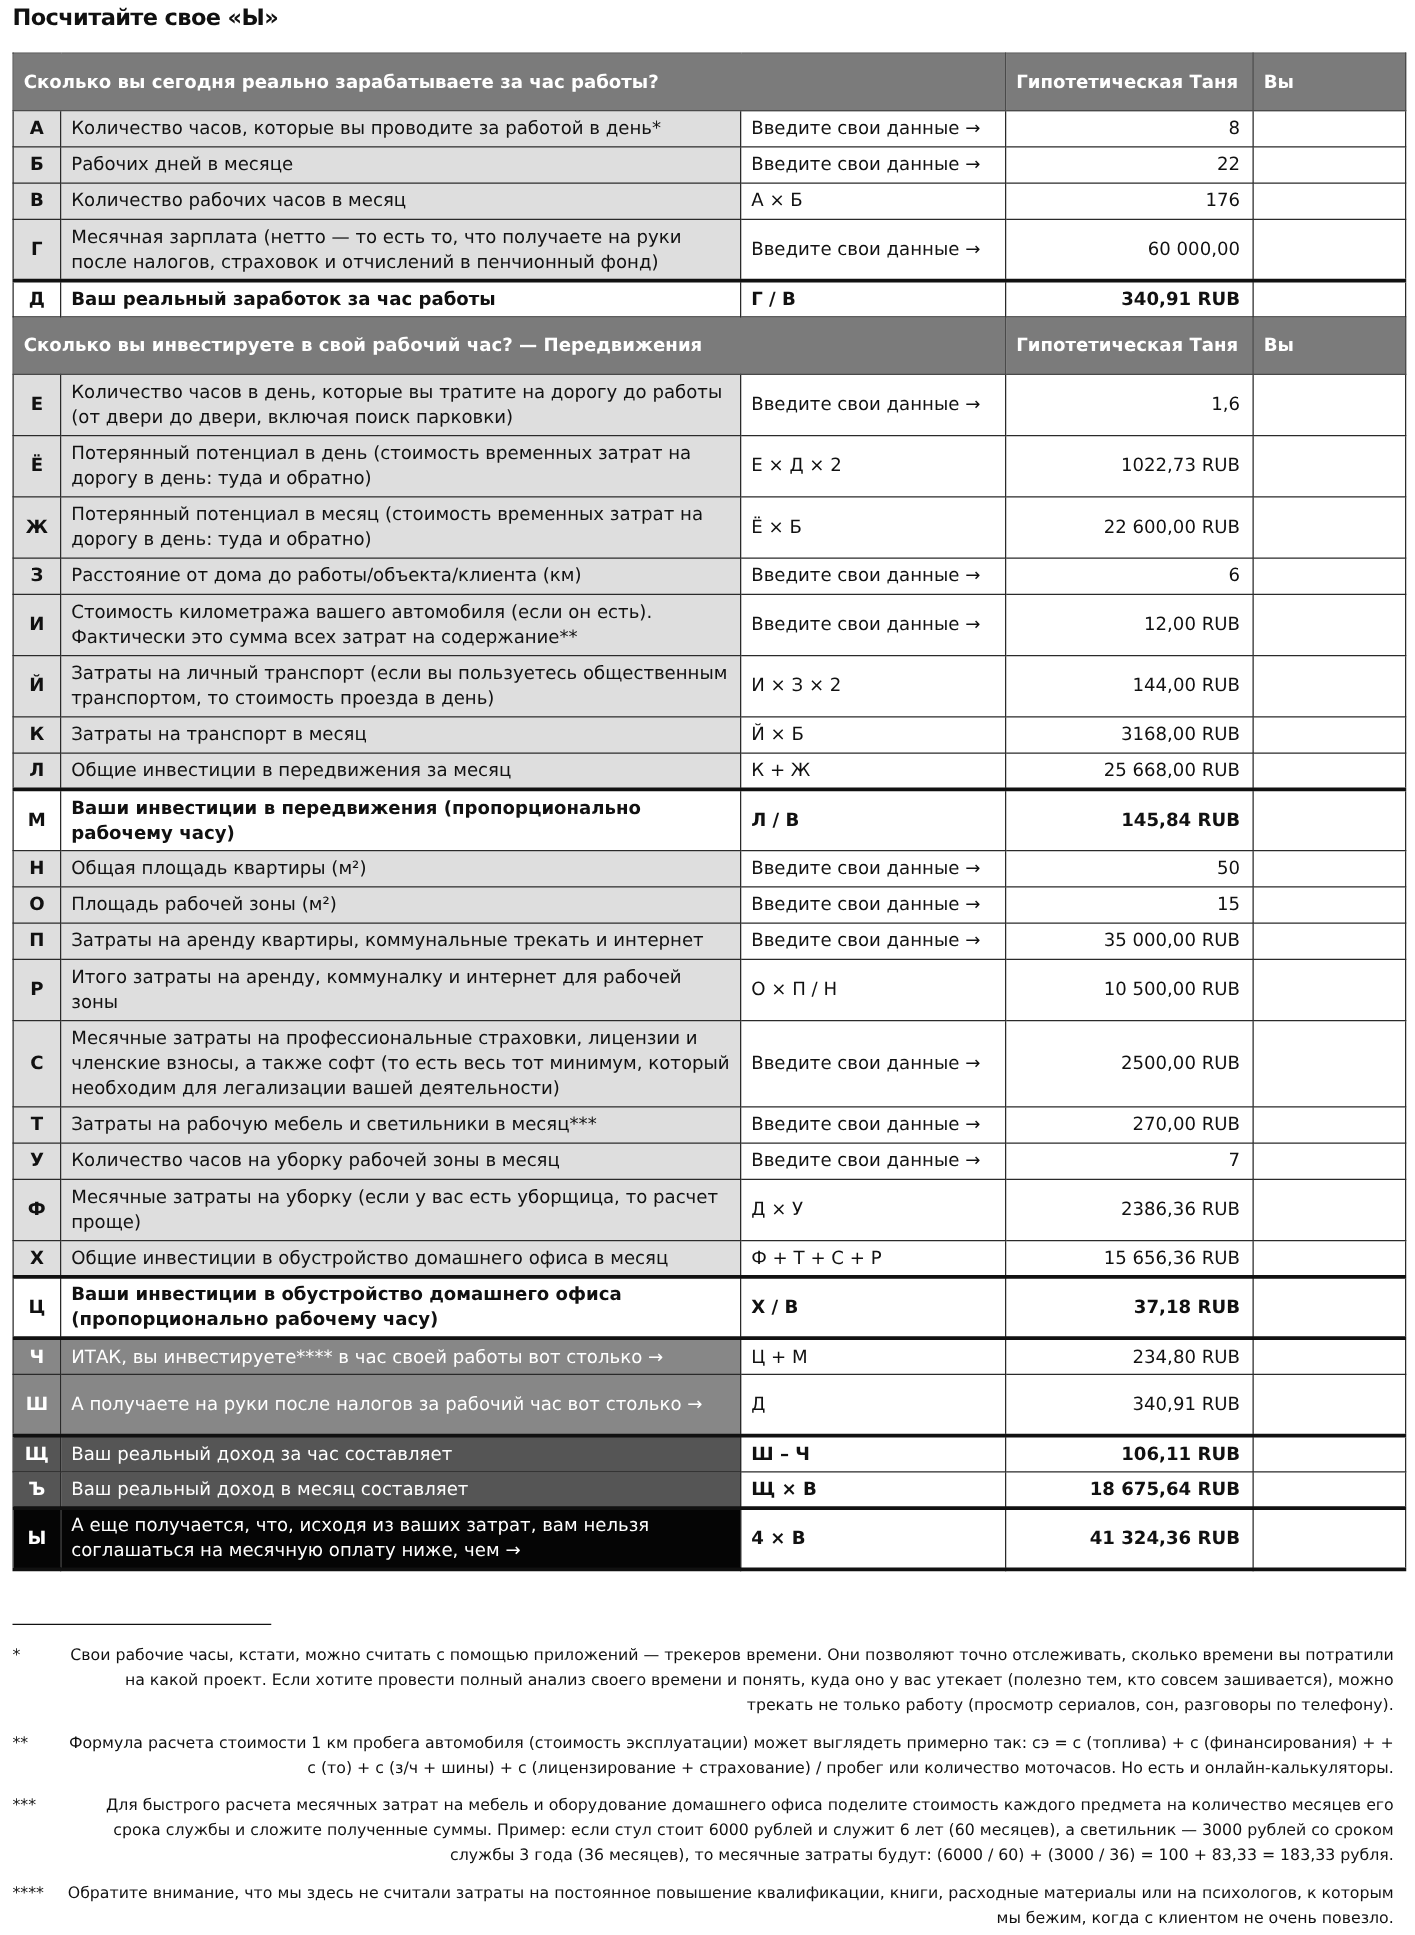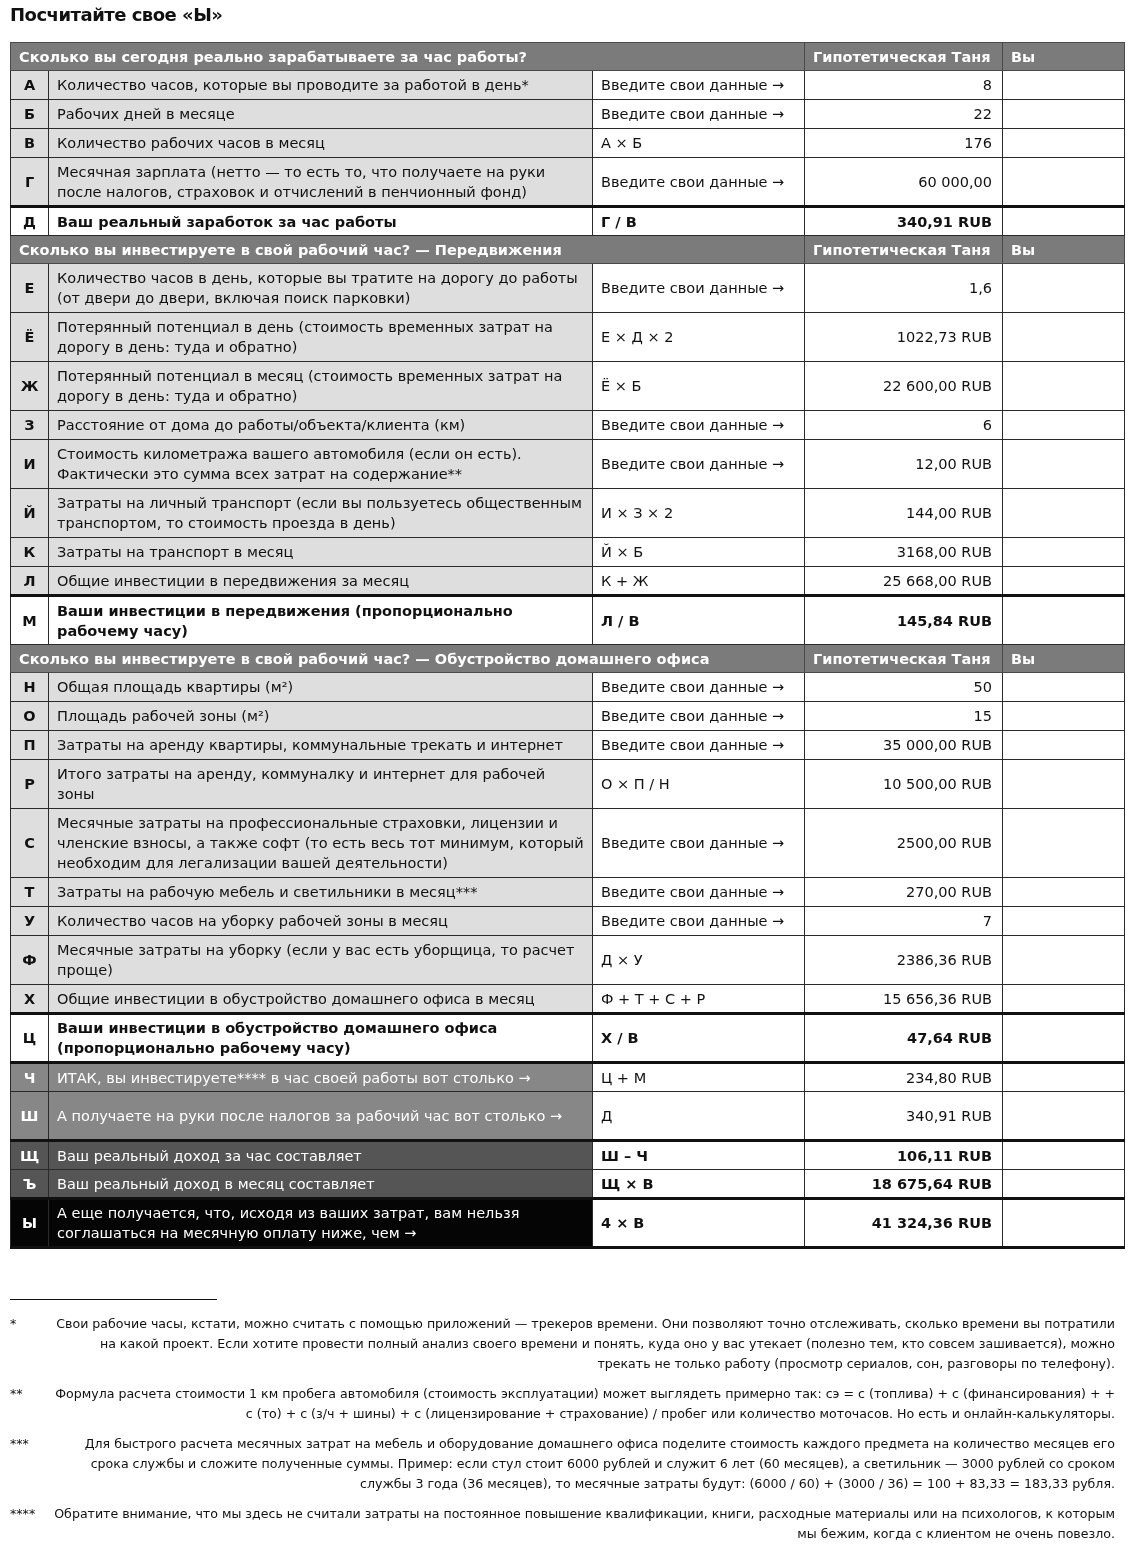--- a/index.html
+++ b/index.html
@@ -1,21 +1,21 @@
 <!DOCTYPE html>
 <html><head>
 <meta charset="utf-8">
 <style>
   * { box-sizing: border-box; margin: 0; padding: 0; }
   body { width: 1132px; height: 1548px; background: #fff; font-family: "DejaVu Sans", sans-serif; color: #111; position: relative; overflow: hidden; }
   .title { position: absolute; left: 10px; top: 4px; font-size: 18px; font-weight: bold; letter-spacing: -0.5px; }
   table { position: absolute; left: 10px; top: 42px; width: 1114px; border-collapse: collapse; table-layout: fixed; font-size: 14.5px; }
   col.c-letter { width: 38px; } col.c-desc { width: 544px; } col.c-form { width: 212px; } col.c-tanya { width: 198px; } col.c-you { width: 122px; }
   td { border: 1.5px solid #2a2a2a; padding: 0 8px; vertical-align: middle; line-height: 20px; }
-  tr.hdr td { background: #7b7b7b; color: #fff; font-weight: bold; height: 28px; border-color: #4a4a4a; }
+  tr.hdr td { background: #7b7b7b; color: #fff; font-weight: bold; height: 46px; border-color: #4a4a4a; }
   tr.hdr td.h-tanya, tr.hdr td.h-you { text-align: left; }
   td.letter { text-align: center; font-weight: bold; padding: 0; }
   td.form { border-left: 1px solid #14532d; }
   td.num { text-align: right; padding-right: 10px; }
   tr.r1 td { height: 29px; } tr.r2 td { height: 49px; } tr.r3 td { height: 69px; }
   tr.g td.letter, tr.g td.desc { background: #dedede; }
   tr.w td { background: #fff; font-weight: bold; }
   tr.w { border-top: 3px solid #111; }
   tr.w td.letter { font-weight: bold; }
   tr.sum1 td.letter, tr.sum1 td.desc { background: #878787; color: #fff; }
@@ -146,25 +146,20 @@
         <td class="num">25 668,00 RUB</td>
         <td class="num"></td>
       </tr>
       <tr class="w r2">
         <td class="letter">М</td>
         <td class="desc">Ваши инвестиции в передвижения (пропорционально рабочему часу)</td>
         <td class="form">Л / В</td>
         <td class="num">145,84 RUB</td>
         <td class="num"></td>
       </tr>
-      <tr class="hdr">
-        <td colspan="3">Сколько вы инвестируете в свой рабочий час? — Обустройство домашнего офиса</td>
-        <td class="h-tanya">Гипотетическая Таня</td>
-        <td class="h-you">Вы</td>
-      </tr>
       <tr class="g r1">
         <td class="letter">Н</td>
         <td class="desc">Общая площадь квартиры (м²)</td>
         <td class="form">Введите свои данные →</td>
         <td class="num">50</td>
         <td class="num"></td>
       </tr>
       <tr class="g r1">
         <td class="letter">О</td>
         <td class="desc">Площадь рабочей зоны (м²)</td>
@@ -218,21 +213,21 @@
         <td class="letter">Х</td>
         <td class="desc">Общие инвестиции в обустройство домашнего офиса в месяц</td>
         <td class="form">Ф + Т + С + Р</td>
         <td class="num">15 656,36 RUB</td>
         <td class="num"></td>
       </tr>
       <tr class="w r2">
         <td class="letter">Ц</td>
         <td class="desc">Ваши инвестиции в обустройство домашнего офиса (пропорционально рабочему часу)</td>
         <td class="form">Х / В</td>
-        <td class="num">47,64 RUB</td>
+        <td class="num">37,18 RUB</td>
         <td class="num"></td>
       </tr>
       <tr class="sum1 first r1">
         <td class="letter">Ч</td>
         <td class="desc">ИТАК, вы инвестируете**** в час своей работы вот столько →</td>
         <td class="form">Ц + М</td>
         <td class="num">234,80 RUB</td>
         <td class="num"></td>
       </tr>
       <tr class="sum1 r2">

